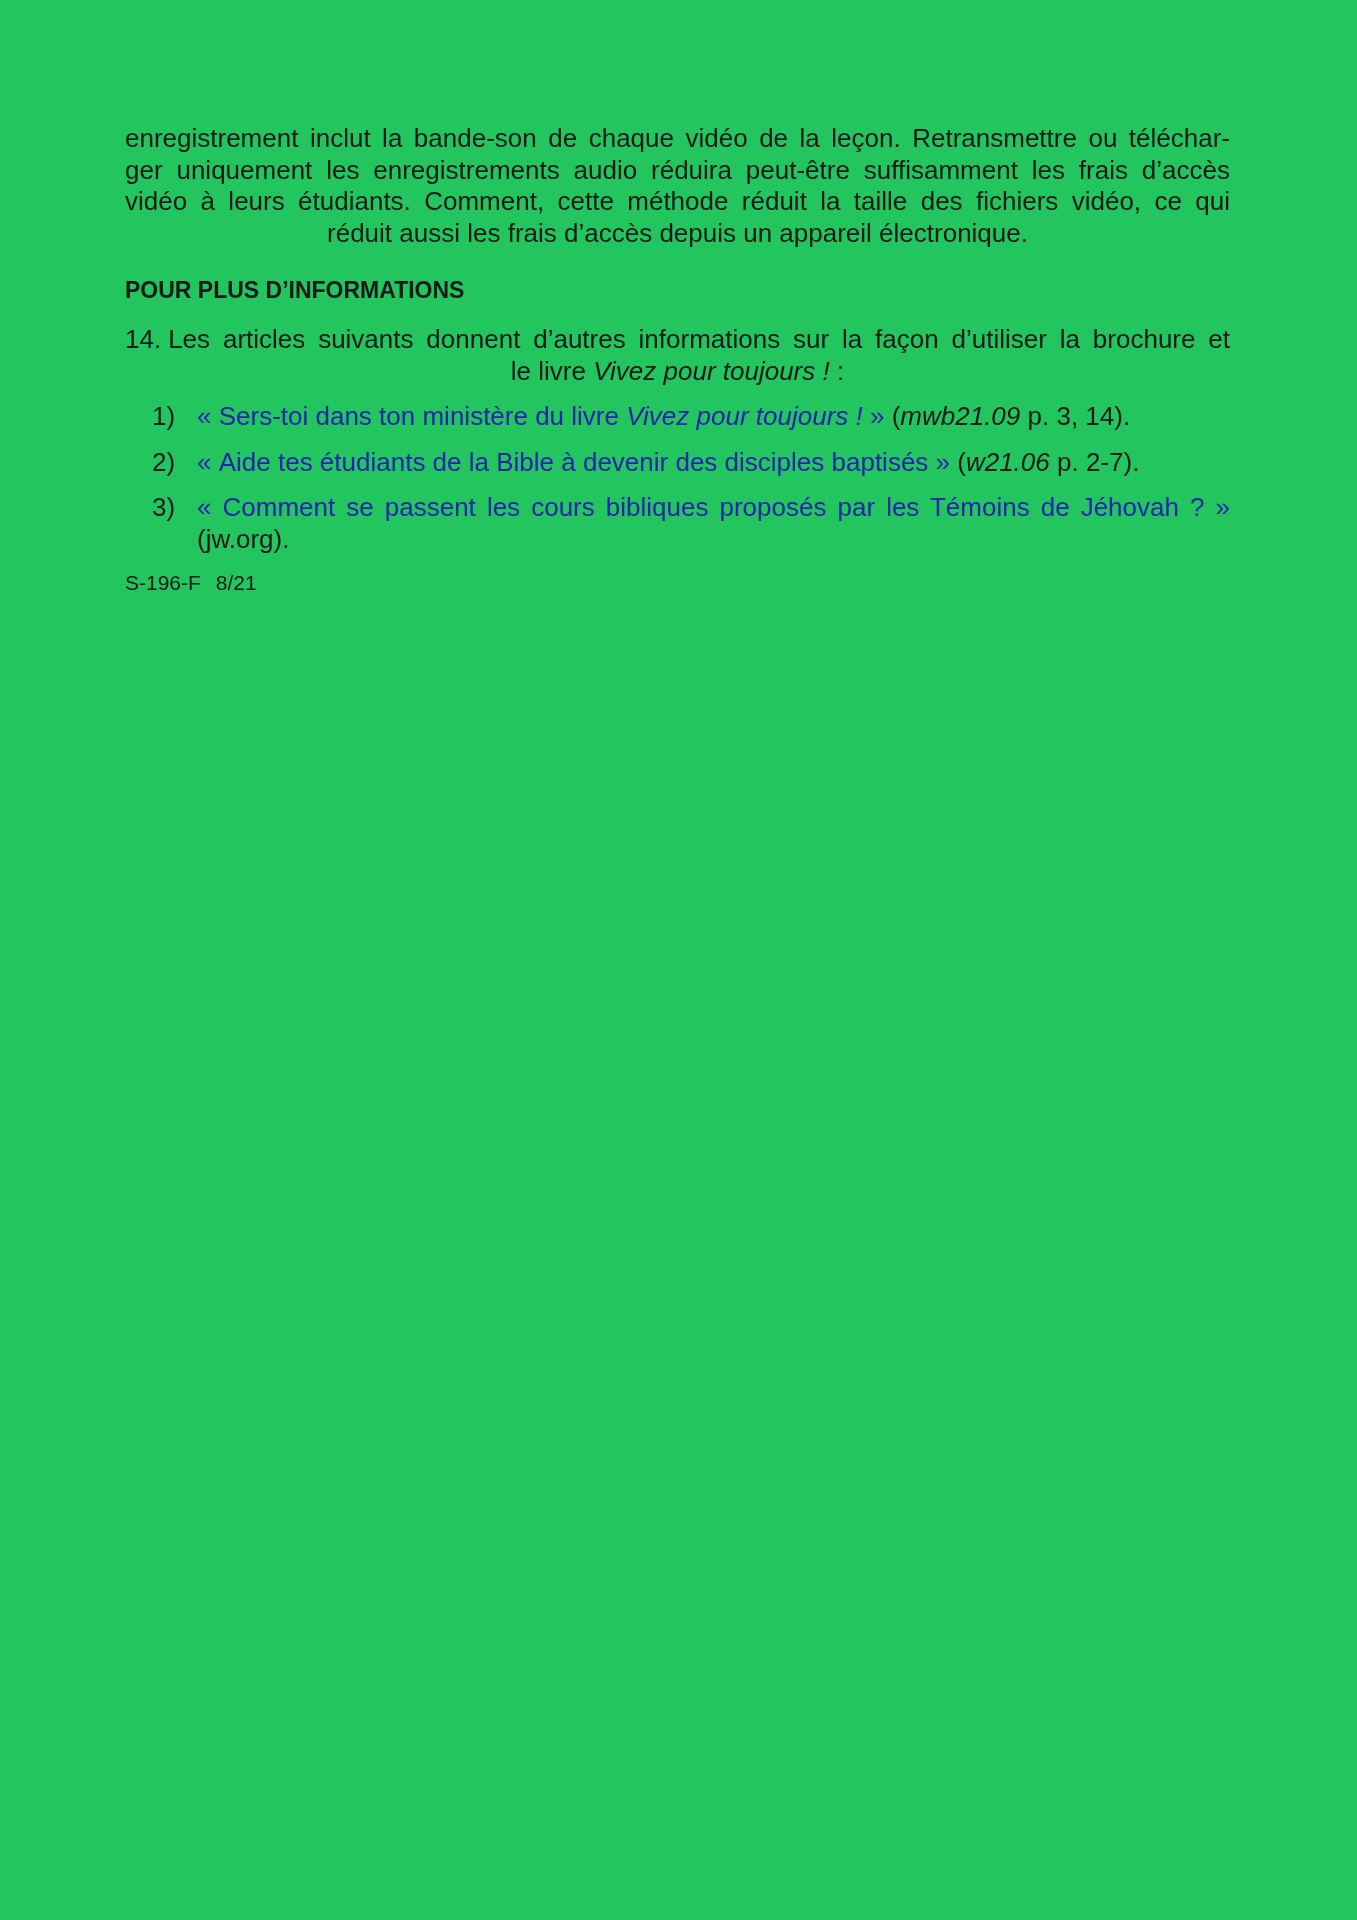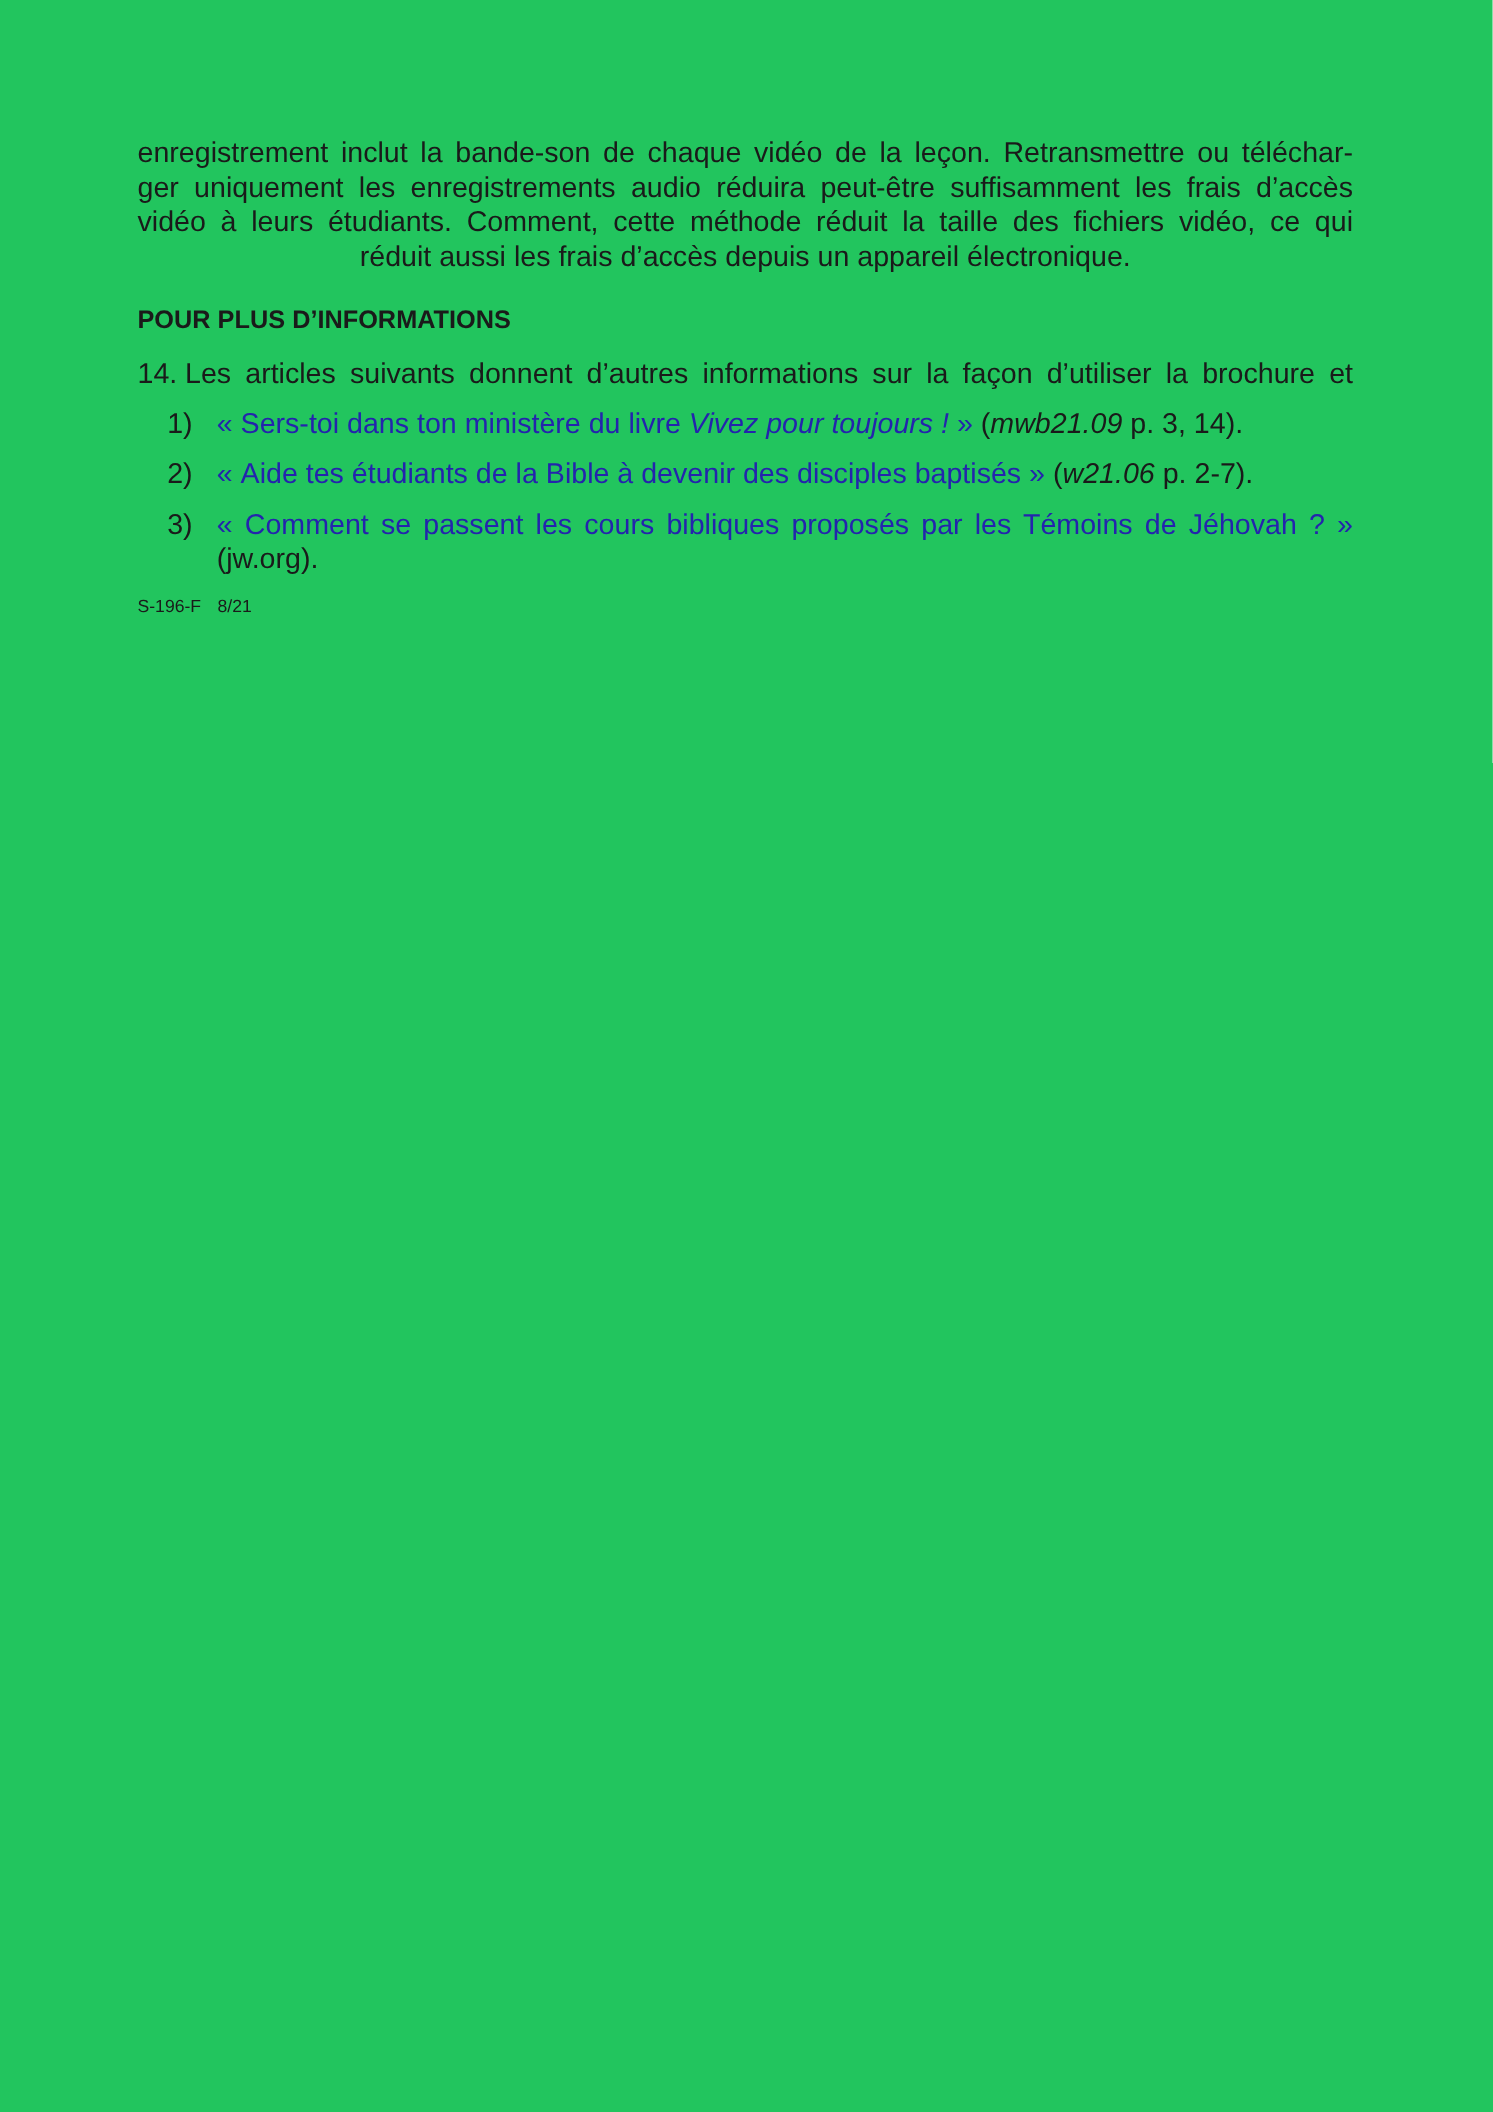--- a/index.html
+++ b/index.html
@@ -29,21 +29,21 @@
   .num14 { margin-right: 7px; }
   .it { font-style: italic; }
   .list { margin-top: 14px; }
   .list-item { position: relative; padding-left: 72px; margin-bottom: 14px; }
   .li-num { position: absolute; left: 27px; top: 0; color: var(--ink, #1a1a1a); }
   .li-body { text-align: justify; }
   .link { color: var(--link-blue, #2424ad); text-decoration: none; cursor: pointer; }
   .ref { color: var(--ink, #1a1a1a); }
   .footer {
     margin-top: 8px;
-    font-size: 16px;
+    font-size: 21px;
     line-height: 27px;
     color: var(--ink, #1a1a1a);
   }
   .footer-date { margin-left: 15px; }
 </style>
 </head>
 <body>
 
 <div class="page">
 
@@ -52,20 +52,23 @@
     <div class="jl">ger uniquement les enregistrements audio réduira peut-être suffisamment les frais d’accès</div>
     <div class="jl">vidéo à leurs étudiants. Comment, cette méthode réduit la taille des fichiers vidéo, ce qui</div>
     <div class="ll">réduit aussi les frais d’accès depuis un appareil électronique.</div>
   </div>
 
   <div class="heading">POUR PLUS D’INFORMATIONS</div>
 
   <div class="para">
     <div class="jl">
       <span class="num14">14.</span><span>Les articles suivants donnent d’autres informations sur la façon d’utiliser la brochure et</span>
+    </div>
+    <div class="ll">
+      <span>le livre </span><span class="it">Vivez pour toujours&nbsp;!</span><span>&nbsp;:</span>
     </div>
   </div>
 
   <div class="list">
 
     <div class="list-item">
       <span class="li-num">1)</span>
       <div class="li-body">
         <a class="link"><span>«&nbsp;Sers-toi dans ton ministère du livre </span><span class="it">Vivez pour toujours&nbsp;!</span><span>&nbsp;»</span></a><span class="ref"> (</span><span class="ref it">mwb21.09</span><span class="ref"> p. 3, 14).</span>
       </div>

